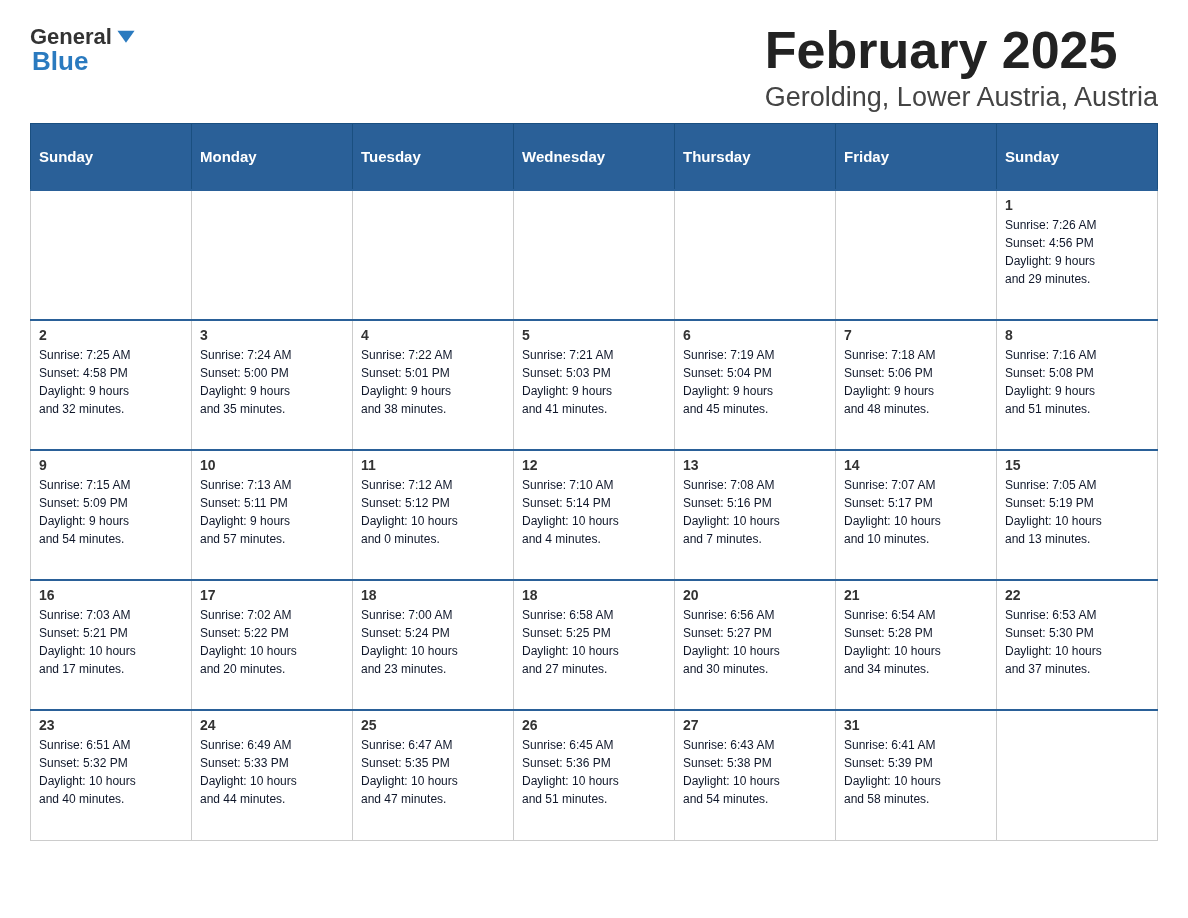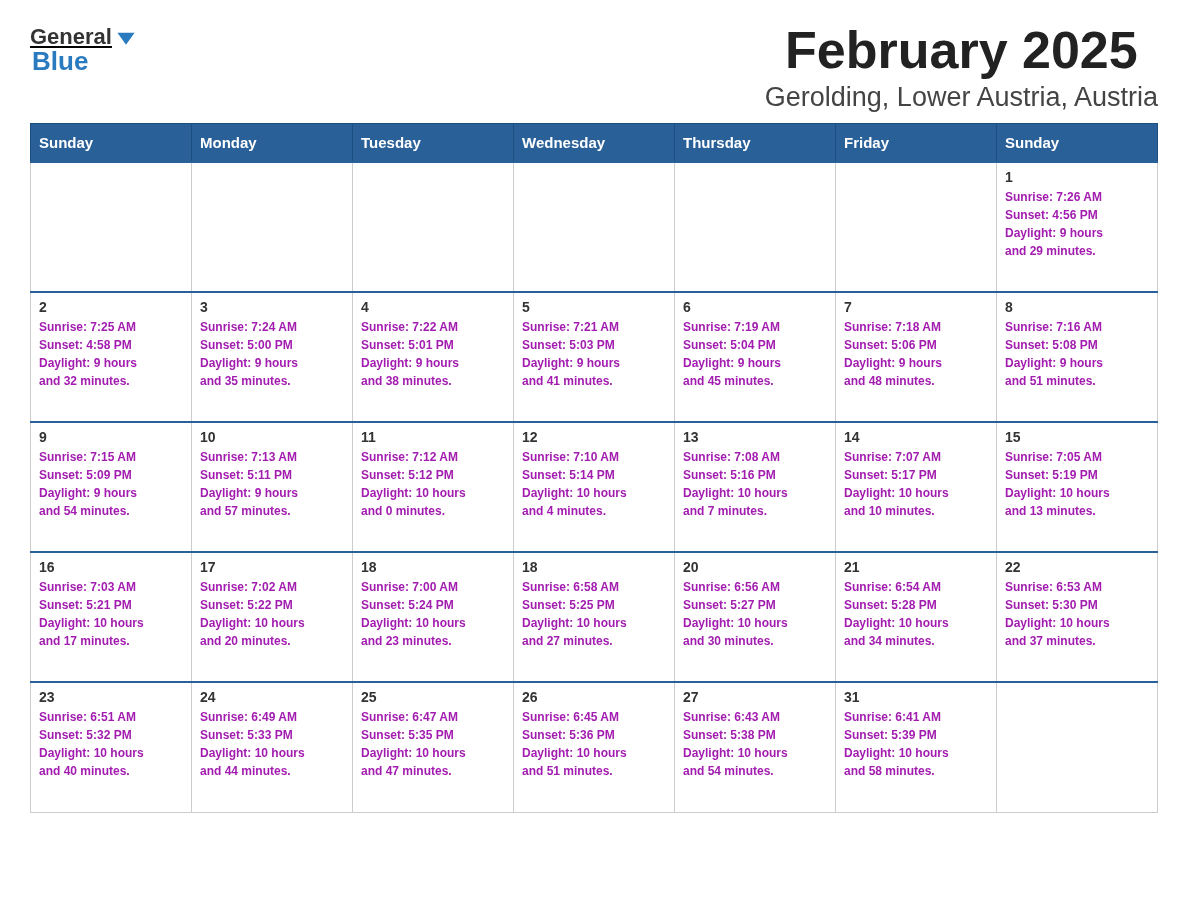--- a/index.html
+++ b/index.html
@@ -25,21 +25,21 @@
       font-size: 26px;
       font-weight: bold;
       color: #2a7abf;
     }
     .logo-icon {
       width: 24px;
       height: 24px;
       margin-left: 2px;
     }
     .title-block {
-      text-align: center;
+      text-align: left;
     }
     .month-title {
       font-size: 52px;
       font-weight: bold;
       color: #222;
       line-height: 1;
     }
     .location-subtitle {
       font-size: 27px;
       color: #444;
@@ -48,21 +48,21 @@
     .calendar {
       width: 100%;
       border-collapse: collapse;
       margin-top: 10px;
     }
     .calendar th {
       background-color: #2a6098;
       color: #fff;
       font-size: 15px;
       font-weight: bold;
-      padding: 10px 8px;
+      padding: 24px 8px;
       text-align: left;
       border: 1px solid #1a4f80;
     }
     .calendar td {
       vertical-align: top;
       border: 1px solid #ccc;
       padding: 6px 8px;
       width: 14.28%;
       min-height: 120px;
       height: 130px;
@@ -78,35 +78,33 @@
     }
     .day-number {
       font-size: 14px;
       font-weight: bold;
       display: block;
       margin-bottom: 3px;
     }
     .day-info {
       font-size: 12px;
       line-height: 1.5;
-      color: #a21caf;
-      font-weight: bold;
+      color: #0f172a;
     }
     .empty-cell {
       background: #f9f9f9;
     }
     .logo-wrapper {
       display: flex;
       flex-direction: column;
       align-items: flex-start;
     }
     .logo-row {
       display: flex;
-      align-items: flex-end;
-      text-decoration: underline;
+      align-items: flex-start;
     }
   </style>
 </head>
 <body>
 
 <div class="header">
   <div class="logo-wrapper">
     <div class="logo-row">
       <span class="logo-text-general">General</span>
       <svg class="logo-icon" viewBox="0 0 28 28" xmlns="http://www.w3.org/2000/svg">

